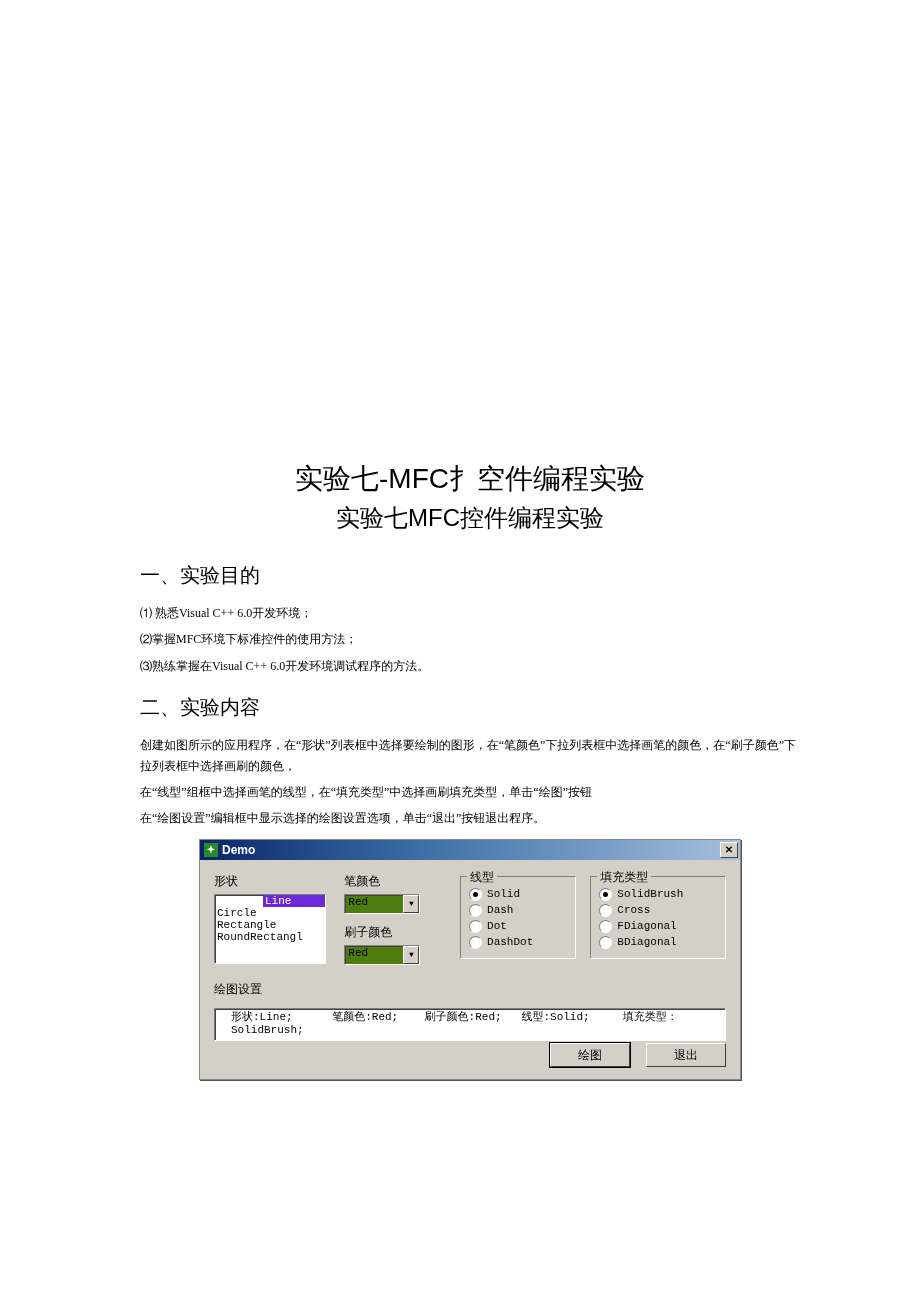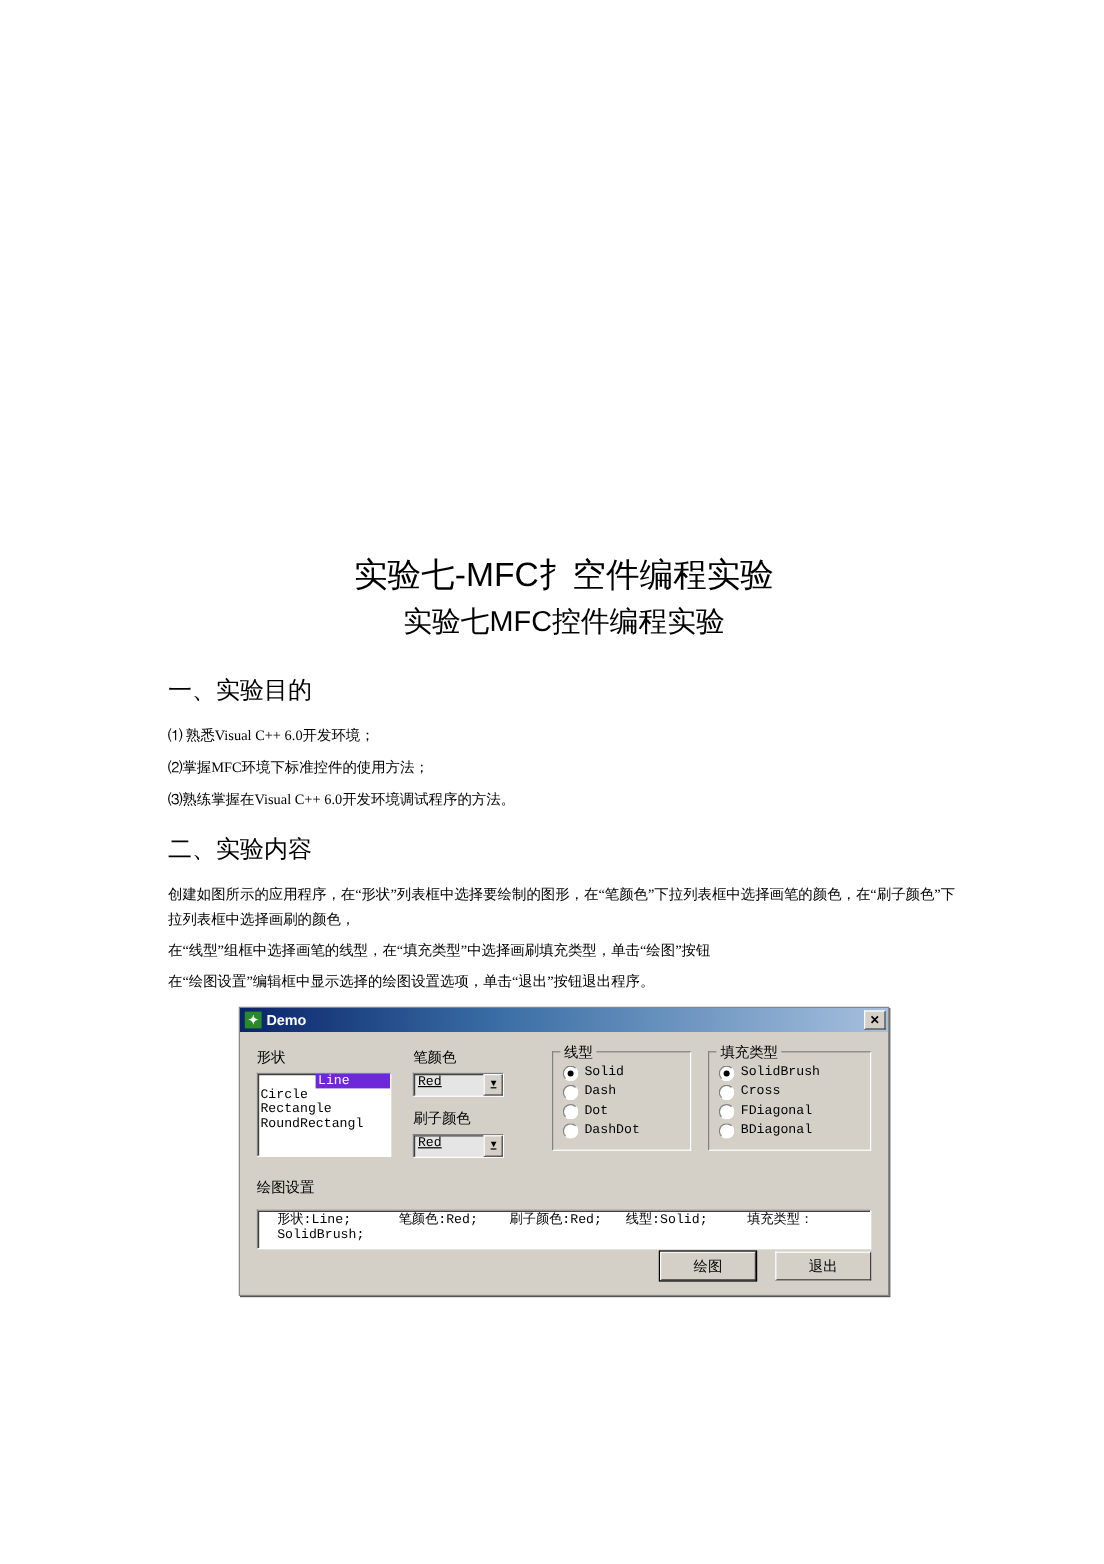--- a/index.html
+++ b/index.html
@@ -105,28 +105,27 @@
     font-family: "Courier New", monospace;
     font-size: 11px;
     overflow: hidden;
   }
   .listbox .item { padding: 0 2px; white-space: nowrap; }
   .listbox .sel { background: #6d28d9; color: #fff; margin-left: 48px; }
   .combo {
     display: flex;
     width: 74px;
     height: 18px;
-    background: #e5e5e5;
+    background: #4d7c0f;
     border: 1px solid #808080;
     border-right-color: #fff;
     border-bottom-color: #fff;
     box-shadow: inset 1px 1px 0 #404040;
     font-family: "Courier New", monospace;
     font-size: 11px;
-    text-decoration: underline;
   }
   .combo .val { flex: 1; padding: 1px 3px; }
   .combo .btn {
     width: 14px;
     background: #d4d0c8;
     border: 1px solid #fff;
     border-right-color: #404040;
     border-bottom-color: #404040;
     display: flex; align-items: center; justify-content: center;
     font-size: 8px;

